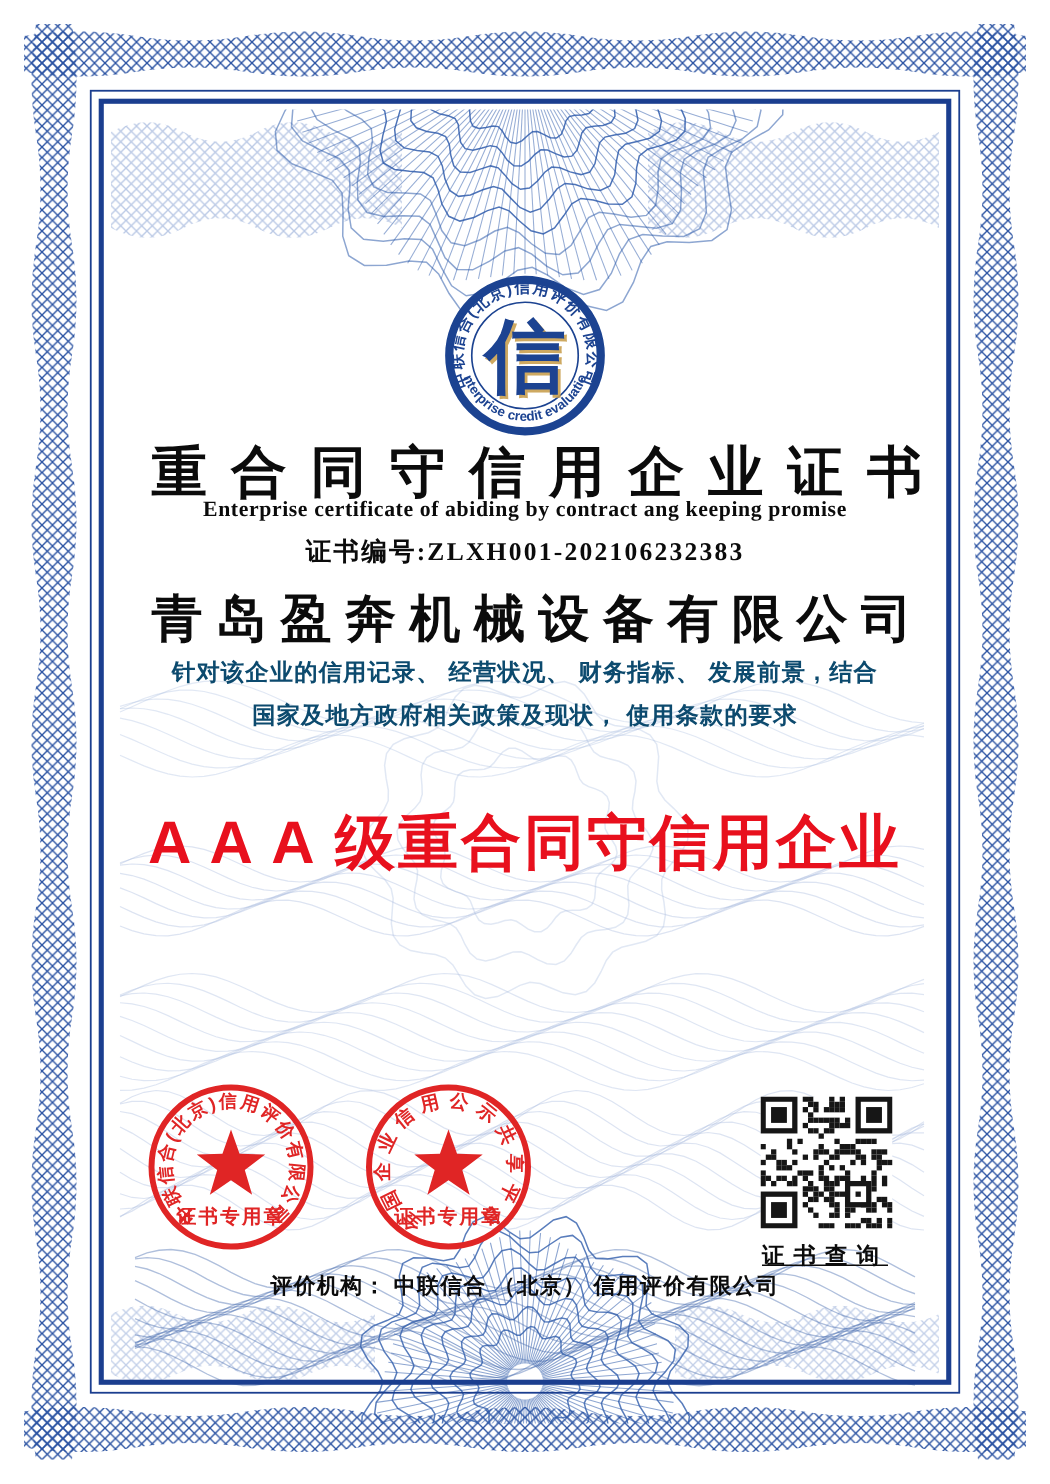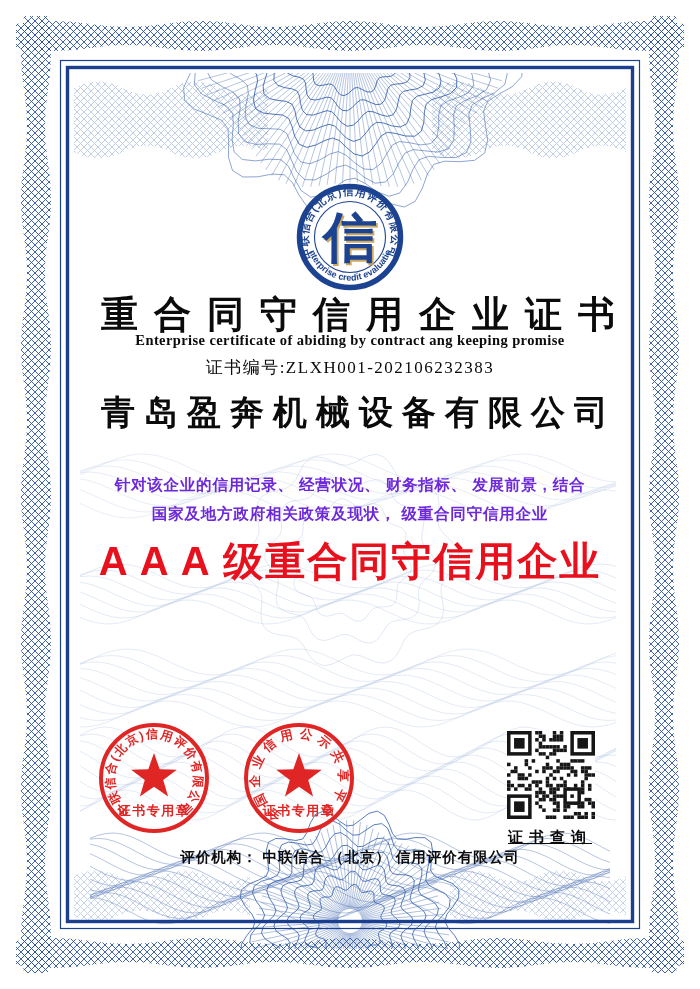--- a/index.html
+++ b/index.html
@@ -5,24 +5,24 @@
   html,body{margin:0;padding:0;background:#fff;}
   .cert{position:relative;width:700px;height:989px;background:#ffffff;overflow:hidden;
         font-family:"Liberation Sans","DejaVu Sans",sans-serif;color:#101010;}
   .abs{position:absolute;}
   #deco{position:absolute;left:0;top:0;width:700px;height:989px;}
   .ctr{left:0;width:700px;text-align:center;}
 
   .title{top:290px;font-size:37px;font-weight:900;letter-spacing:16px;padding-left:16px;color:#0b0b0b;}
   .subtitle{top:332px;font-size:14.5px;font-weight:700;letter-spacing:0.4px;
             font-family:"Liberation Serif","DejaVu Serif",serif;color:#0b0b0b;}
-  .certno{top:356px;font-size:17px;font-weight:400;letter-spacing:1.5px;
+  .certno{top:356px;font-size:17px;font-weight:700;letter-spacing:1.5px;
           font-family:"Liberation Serif","DejaVu Serif",serif;color:#0b0b0b;}
   .company{top:390px;font-size:34px;font-weight:900;letter-spacing:9px;padding-left:9px;color:#0b0b0b;}
-  .bodytxt{top:470px;font-size:15.5px;font-weight:800;line-height:29px;letter-spacing:0.8px;color:#6d28d9;}
+  .bodytxt{top:434px;font-size:15.5px;font-weight:800;line-height:29px;letter-spacing:0.8px;color:#0c4a6e;}
   .rating{top:534px;font-size:40px;font-weight:700;letter-spacing:2px;}
   .details{top:617px;left:100px;width:500px;text-align:left;font-size:17px;font-weight:800;
            line-height:29.5px;letter-spacing:0.5px;color:#0b0b0b;}
   .qrcap{top:828px;left:495px;width:110px;text-align:center;font-size:15px;font-weight:800;letter-spacing:6px;}
   .footerline{top:848px;font-size:14.5px;font-weight:800;letter-spacing:1px;color:#0b0b0b;font-family:Liberation Serif, serif;}
 
   .logo-svg{left:290px;top:177px;width:120px;height:120px;}
   .seal{width:118px;height:118px;}
   .seal-l{left:95px;top:719px;}
   .seal-r{left:240px;top:719px;}
@@ -362,21 +362,21 @@
     <text class="logo-char" x="0" y="19" text-anchor="middle" fill="#1c4391">信</text>
   </svg>
 
   <div class="abs ctr title">重合同守信用企业证书</div>
   <div class="abs ctr subtitle">Enterprise certificate of abiding by contract ang keeping promise</div>
   <div class="abs ctr certno">证书编号:ZLXH001-202106232383</div>
   <div class="abs ctr company">青岛盈奔机械设备有限公司</div>
 
   <div class="abs ctr bodytxt">
     <div>针对该企业的信用记录、 经营状况、 财务指标、 发展前景 , 结合</div>
-    <div>国家及地方政府相关政策及现状， 级重合同守信用企业</div>
+    <div>国家及地方政府相关政策及现状， 使用条款的要求</div>
   </div>
 
   <div class="abs ctr rating" id="ratingLine" style="color: rgb(232, 16, 29);">A A A 级重合同守信用企业</div>
 
 
   <svg class="abs seal seal-l" viewBox="-59 -59 118 118">
     <defs>
         <path id="sealArcL" d="M -16.9 36.3 A 40 40 0 1 1 16.9 36.3" fill="none"></path>
       </defs>
     <circle cx="0" cy="0" r="53" fill="none" stroke="#e02525" stroke-width="4"></circle>

